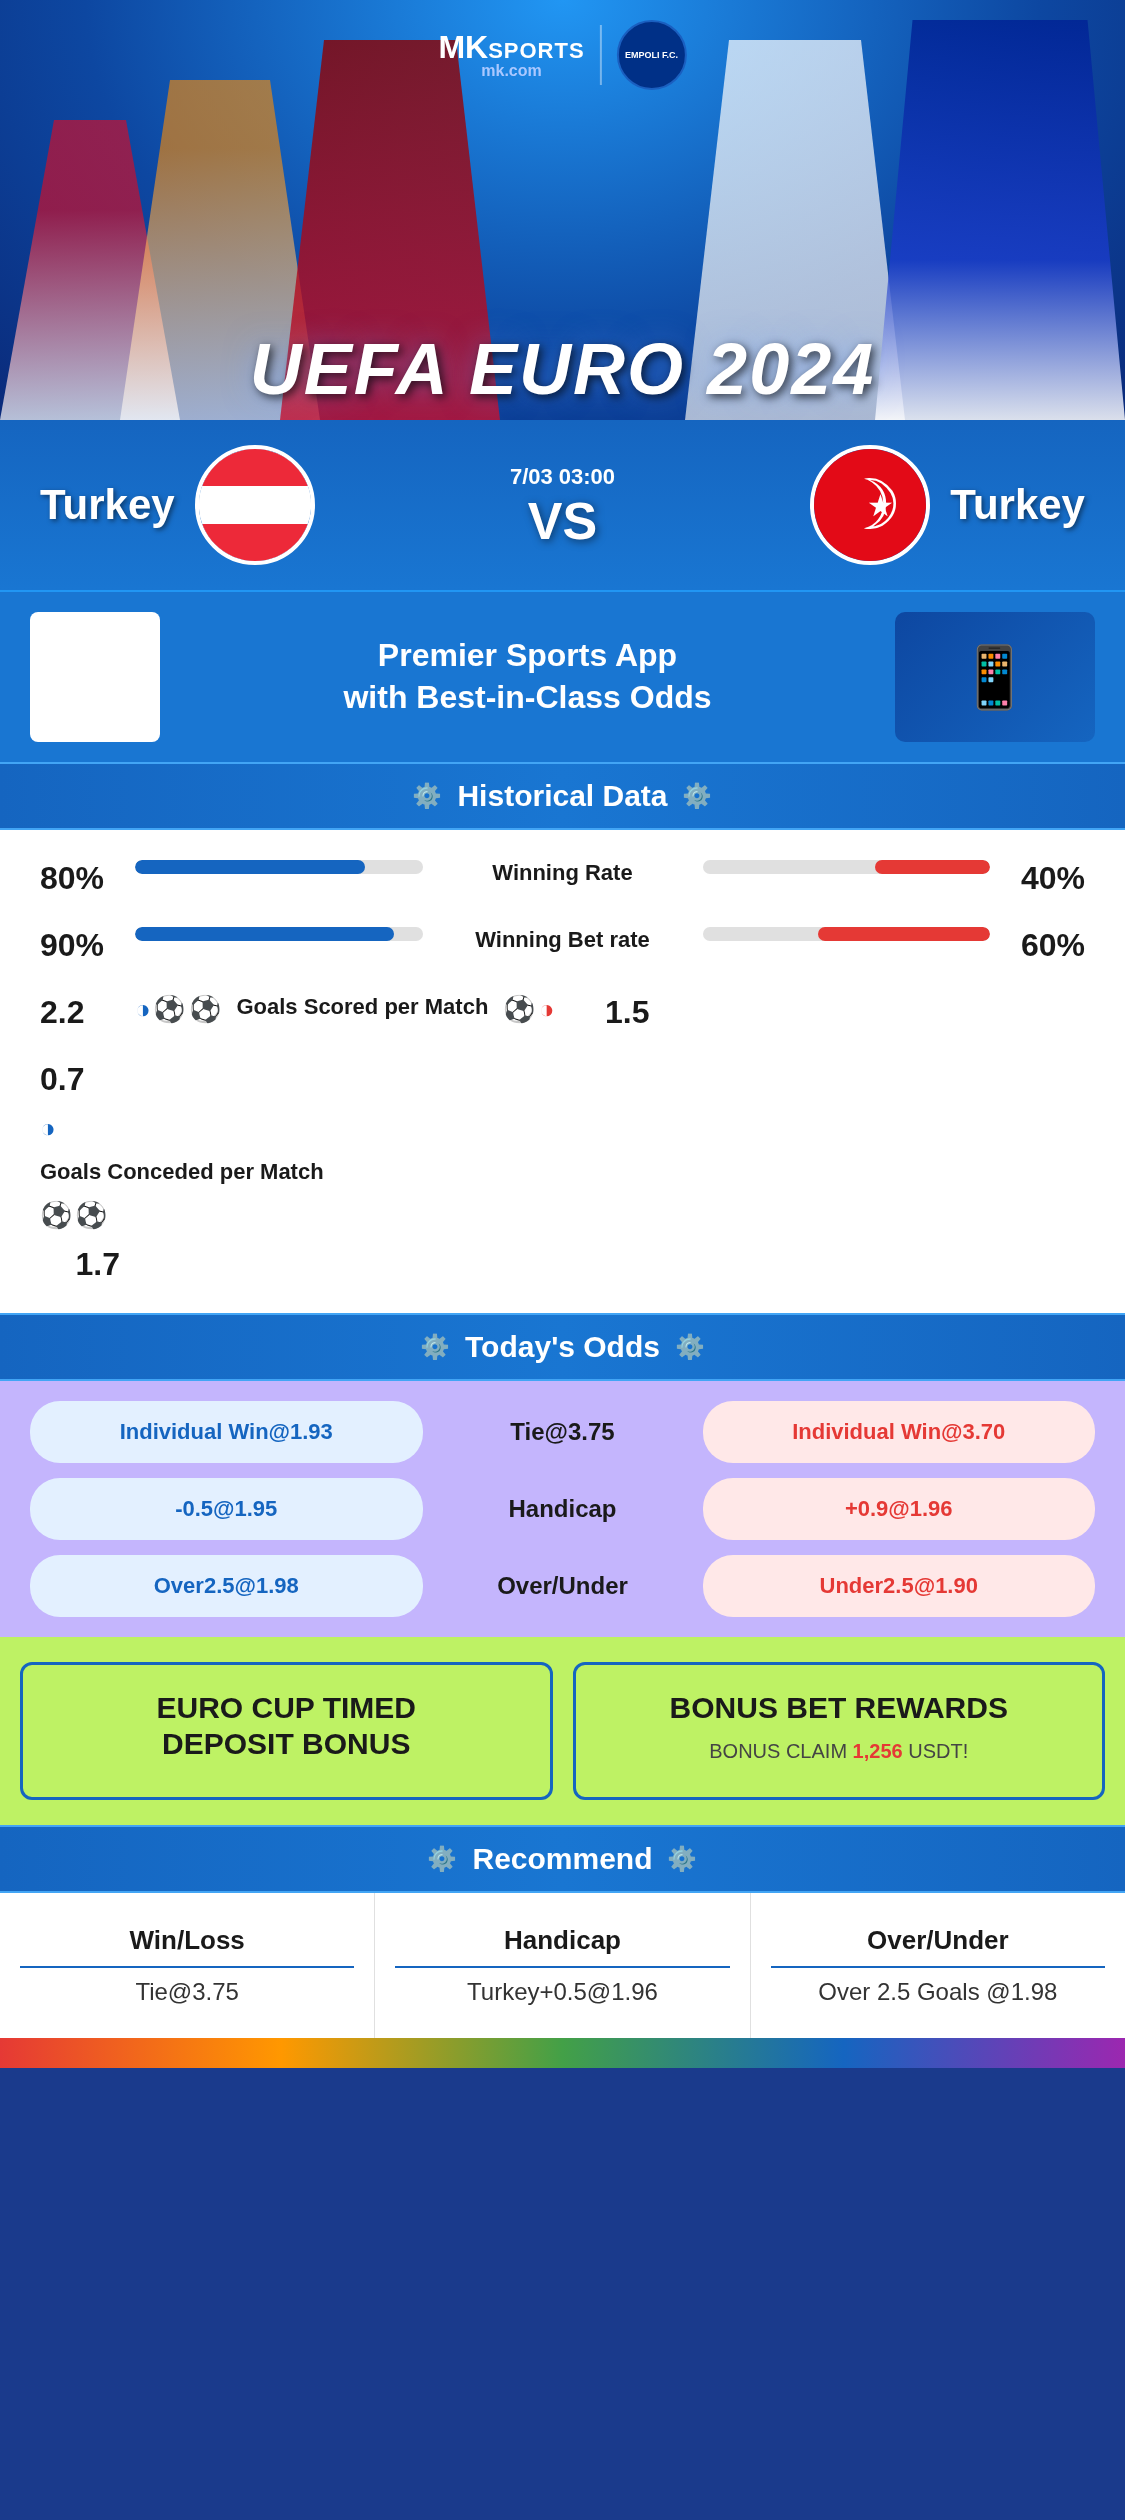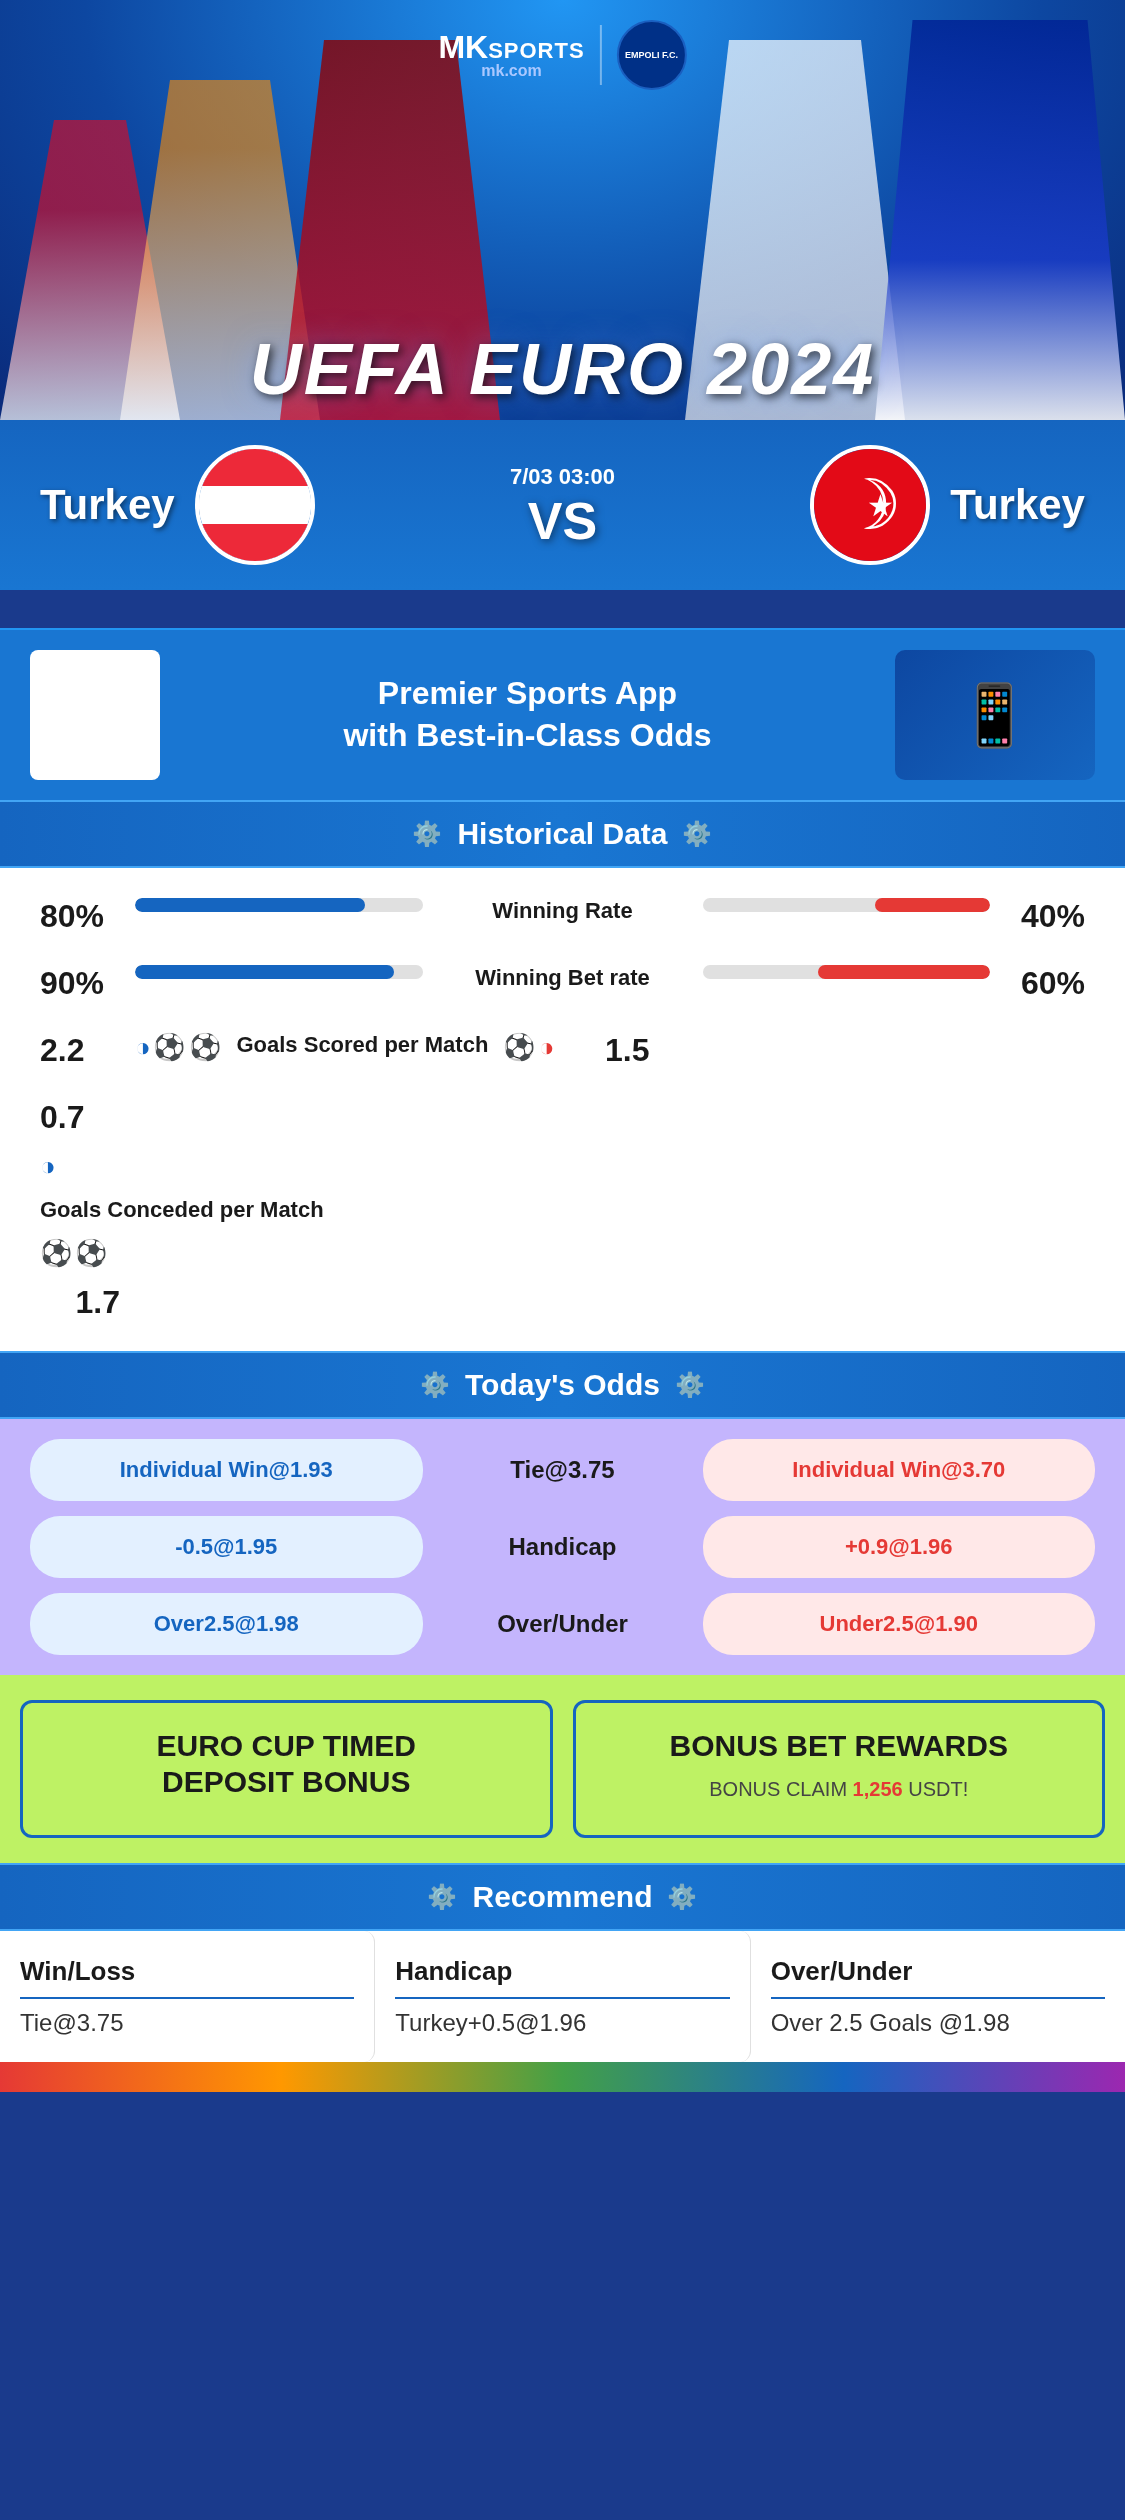--- a/index.html
+++ b/index.html
@@ -155,21 +155,20 @@
     }
 
     
     .app-promo {
       background: #1976d2;
       padding: 20px 30px;
       display: flex;
       align-items: center;
       gap: 36px;
       border-top: 2px solid #2196f3;
-      margin-top: 38px;
     }
     .qr-placeholder {
       width: 130px; height: 130px;
       background: white;
       border-radius: 8px;
       flex-shrink: 0;
     }
     .promo-text {
       flex: 1;
       text-align: center;
@@ -325,24 +324,23 @@
       line-height: 1.5;
     }
     .bonus-highlight { color: #e53935; font-weight: 900; }
     .recommend-grid {
       display: flex;
       background: white;
       margin: 0;
     }
     .recommend-col {
       flex: 1;
-      padding: 25px 20px;
-      text-align: left;
+      padding: 32px 20px;
+      text-align: center;
       border-right: 1px solid #e0e0e0;
-      border-radius: 11px;
     }
     .recommend-col:last-child { border-right: none; }
     .recommend-col-title {
       font-size: 26px;
       font-weight: 900;
       color: #1a1a1a;
       margin-bottom: 10px;
       border-bottom: 2px solid #1565c0;
       padding-bottom: 10px;
     }

